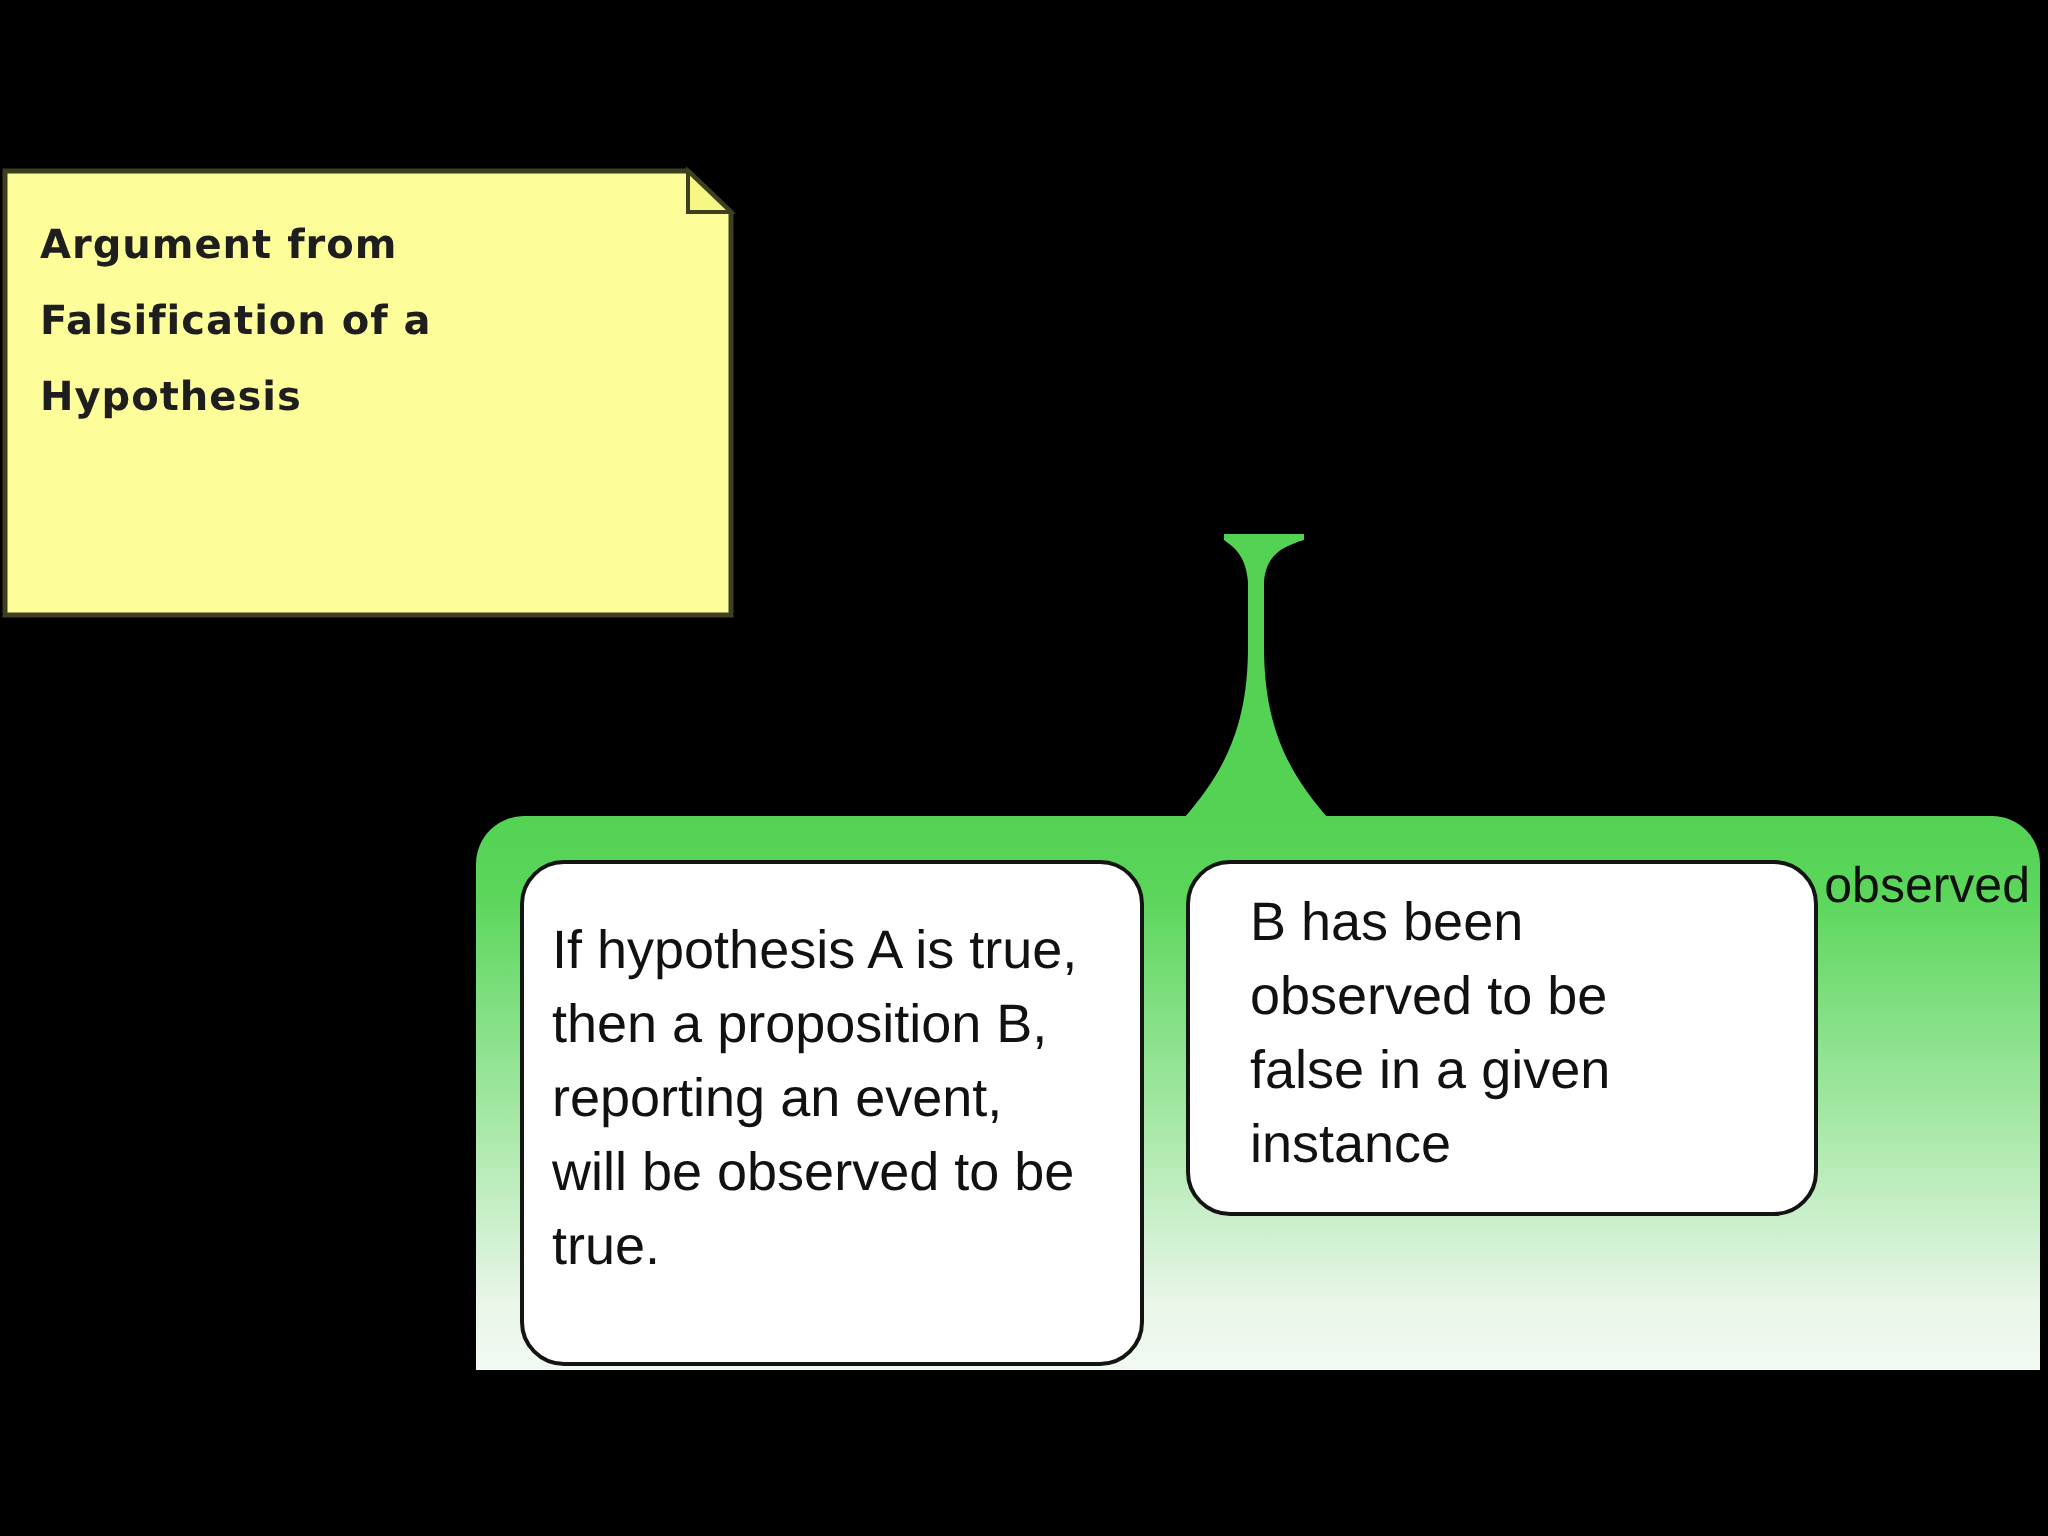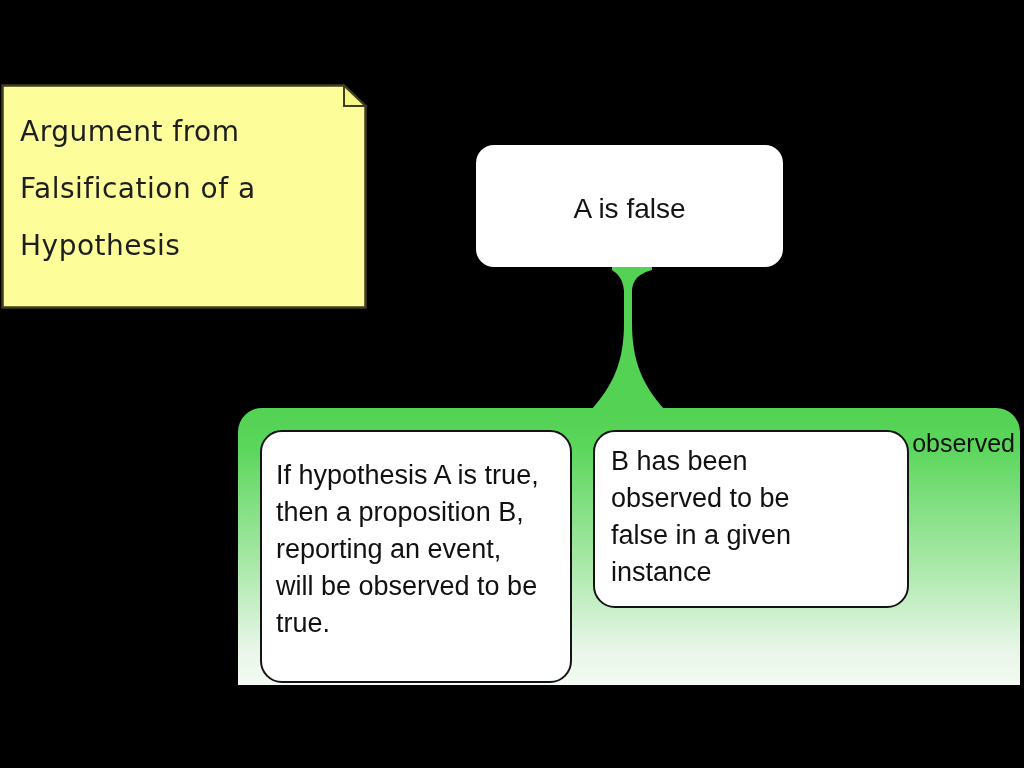--- a/index.html
+++ b/index.html
@@ -5,22 +5,22 @@
   html,body{margin:0;padding:0;background:#000;}
   #canvas{
     position:relative;width:1024px;height:768px;background:#000;overflow:hidden;
     font-family:"Liberation Sans",sans-serif;
   }
   
   .note-wrap{position:absolute;left:0;top:83px;width:370px;height:228px;}
   .note-svg{position:absolute;left:0;top:0;}
   .note-title{
     position:absolute;left:20px;top:20px;width:322px;
-    font-family:"DejaVu Sans",sans-serif;font-weight:normal;
-    font-size:28px;line-height:57px;color:#1e1e1e;letter-spacing:0.5px;
+    font-family:"DejaVu Sans",sans-serif;font-weight:bold;
+    font-size:20px;line-height:38px;color:#1e1e1e;letter-spacing:0.5px;
   }
   
   .conclusion{
     position:absolute;left:476px;top:145px;width:307px;height:122px;
     background:#ffffff;border-radius:18px;
     display:flex;align-items:center;justify-content:center;
     font-size:28px;color:#141414;padding-top:6px;box-sizing:border-box;
   }
   
   .connector{position:absolute;left:560px;top:267px;}
@@ -33,41 +33,38 @@
   .support-label{
     position:absolute;top:21px;right:5px;
     font-size:25px;color:#101010;
   }
   .premise{
     position:absolute;background:#ffffff;border:2px solid #141414;
     border-radius:22px;box-sizing:border-box;
     font-size:27px;line-height:37px;color:#111111;
   }
   .premise-1{left:22px;top:22px;width:312px;height:253px;padding:25px 14px;}
-  .premise-2{left:355px;top:22px;width:316px;height:178px;padding:11px 16px;}
+  .premise-2{left:355px;top:22px;width:316px;height:178px;padding:11px 30px;}
   .premise-text{width:100%;}
   .premise-1 .premise-text{width:264px;}
   .premise-2 .premise-text{width:228px;}
 </style>
 </head>
 <body>
 
 <div id="canvas">
 
   <div class="note-wrap">
     <svg class="note-svg" width="370" height="228" viewBox="0 0 370 228">
       <path d="M2.5,2.5 L344,2.5 L365.5,23 L365.5,224.5 L2.5,224.5 Z" fill="#fdfd9a" stroke="#3e3e20" stroke-width="2.5"></path>
       <path d="M344,2.5 L344,23 L365.5,23 Z" fill="#f7f784" stroke="#3e3e20" stroke-width="2"></path>
     </svg>
     <div class="note-title">Argument from Falsification of a Hypothesis</div>
   </div>
 
-  <div class="conclusion">
-    <span>A is false</span>
-  </div>
 
   <svg class="connector" width="140" height="142" viewBox="0 0 140 142">
     <path d="M52,0 L92,0 L92,3
              C82,6 73,10 72,24 L72,56
              C72,95 83,118 104,142
              L32,142
              C53,118 64,95 64,56 L64,24
              C63,10 56,6 52,3 Z" fill="#53d253"></path>
   </svg>
 

